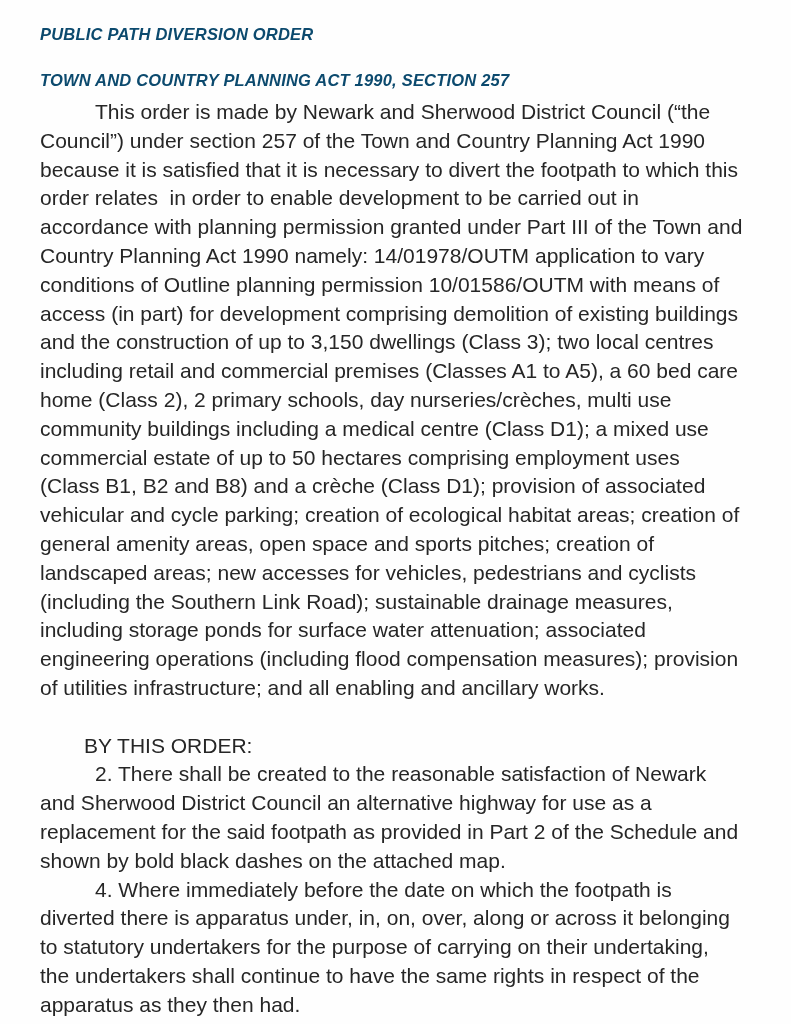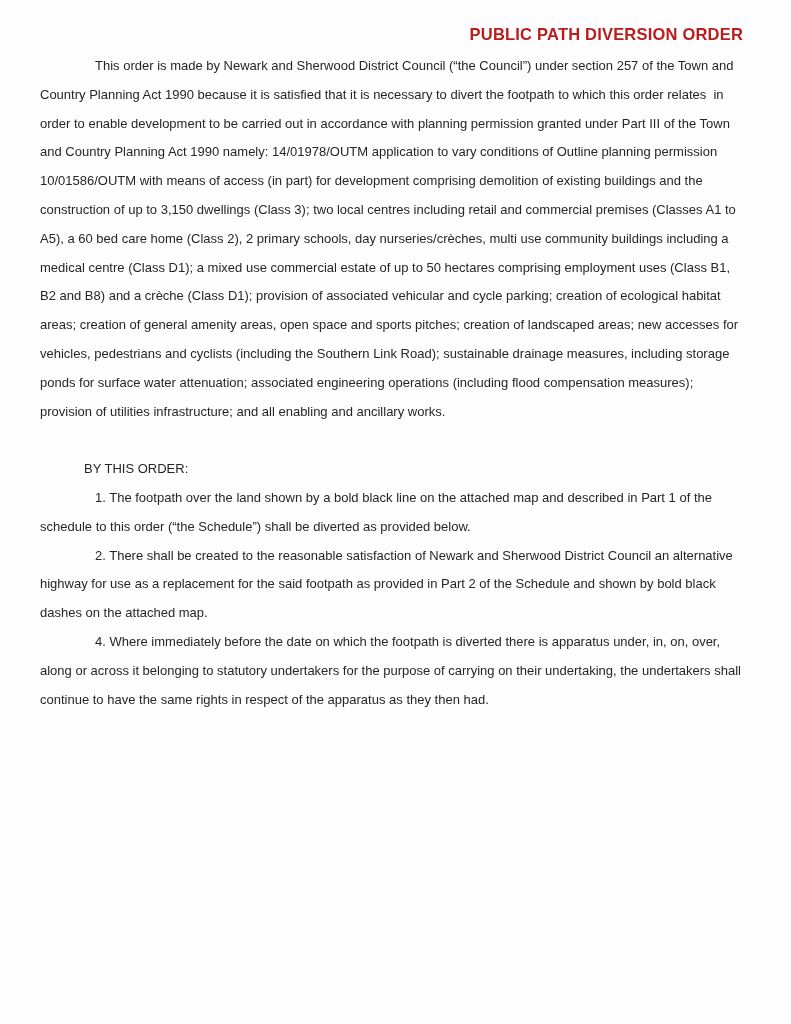--- a/index.html
+++ b/index.html
@@ -11,36 +11,37 @@
     box-sizing: border-box;
     width: 791px;
     min-height: 1024px;
     background: #fefefe;
     padding: 26px 48px 24px 40px;
     font-family: "Liberation Sans", sans-serif;
     color: #242424;
     -webkit-font-smoothing: antialiased;
   }
   .title {
-    text-align: right;
+    text-align: left;
     font-weight: bold;
     font-size: 16.5px;
     letter-spacing: 0.2px;
     margin: 0 0 29px 0;
     line-height: 17px;
-    color: #b91c1c;
+    color: #0c4a6e;
+    font-style: italic;
   }
   .title:last-of-type {
     margin-bottom: 0;
   }
   .titles {
     margin-bottom: 9px;
   }
   .body-text {
-    font-size: 13px;
+    font-size: 21px;
     line-height: 28.8px;
     margin: 0;
     text-align: left;
     white-space: pre-wrap;
     color: #262626;
   }
   .indent-first {
     text-indent: 55px;
   }
   .intro {
@@ -54,23 +55,23 @@
     margin: 0;
   }
 </style>
 </head>
 <body>
 
 <div class="page">
 
   <div class="titles">
     <h1 class="title">PUBLIC PATH DIVERSION ORDER</h1>
+    <h1 class="title">TOWN AND COUNTRY PLANNING ACT 1990, SECTION 257</h1>
   </div>
 
   <p class="body-text indent-first intro">This order is made by Newark and Sherwood District Council (“the Council”) under section 257 of the Town and Country Planning Act 1990 because it is satisfied that it is necessary to divert the footpath to which this order relates  in order to enable development to be carried out in accordance with planning permission granted under Part III of the Town and Country Planning Act 1990 namely: 14/01978/OUTM application to vary conditions of Outline planning permission 10/01586/OUTM with means of access (in part) for development comprising demolition of existing buildings and the construction of up to 3,150 dwellings (Class 3); two local centres including retail and commercial premises (Classes A1 to A5), a 60 bed care home (Class 2), 2 primary schools, day nurseries/crèches, multi use community buildings including a medical centre (Class D1); a mixed use commercial estate of up to 50 hectares comprising employment uses (Class B1, B2 and B8) and a crèche (Class D1); provision of associated vehicular and cycle parking; creation of ecological habitat areas; creation of general amenity areas, open space and sports pitches; creation of landscaped areas; new accesses for vehicles, pedestrians and cyclists (including the Southern Link Road); sustainable drainage measures, including storage ponds for surface water attenuation; associated engineering operations (including flood compensation measures); provision of utilities infrastructure; and all enabling and ancillary works.</p>
 
   <p class="body-text order-heading">BY THIS ORDER:</p>
 
-  <p class="body-text indent-first clause">1. The footpath over the land shown by a bold black line on the attached map and described in Part 1 of the schedule to this order (“the Schedule”) shall be diverted as provided below.</p>
   <p class="body-text indent-first clause">2. There shall be created to the reasonable satisfaction of Newark and Sherwood District Council an alternative highway for use as a replacement for the said footpath as provided in Part 2 of the Schedule and shown by bold black dashes on the attached map.</p>
   <p class="body-text indent-first clause">4. Where immediately before the date on which the footpath is diverted there is apparatus under, in, on, over, along or across it belonging to statutory undertakers for the purpose of carrying on their undertaking, the undertakers shall continue to have the same rights in respect of the apparatus as they then had.</p>
 
 </div>
 
 </body></html>

